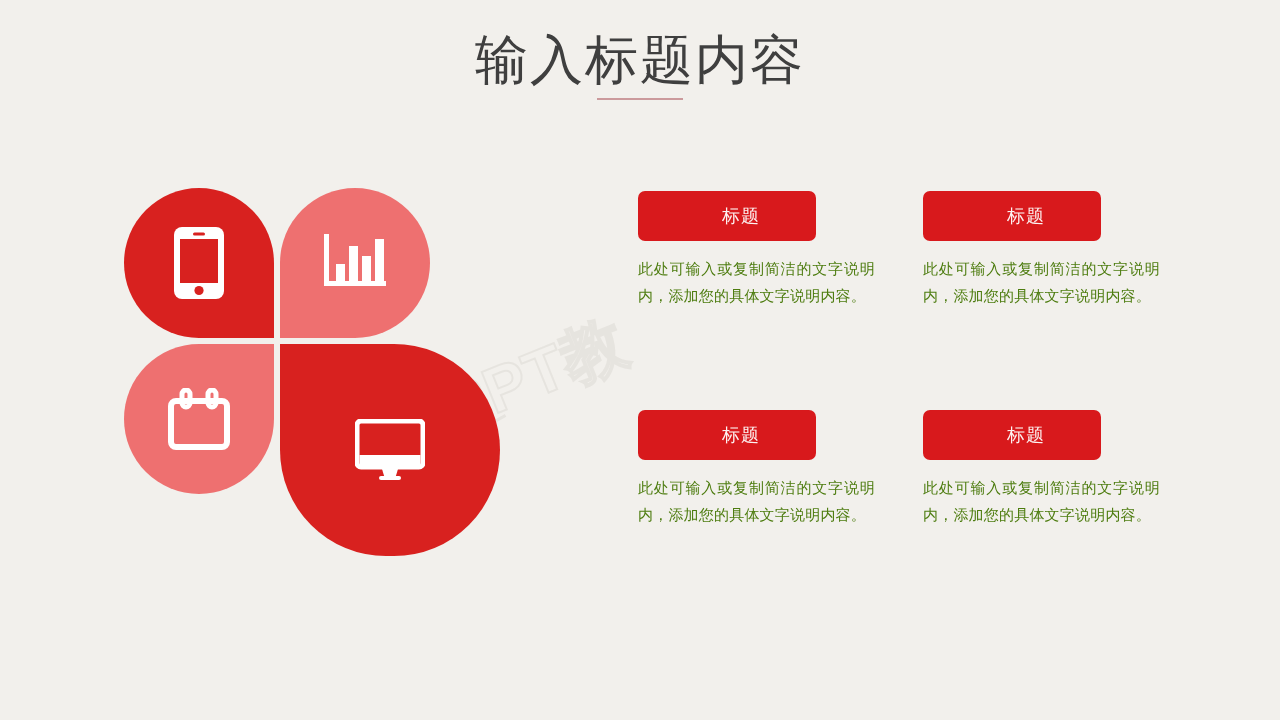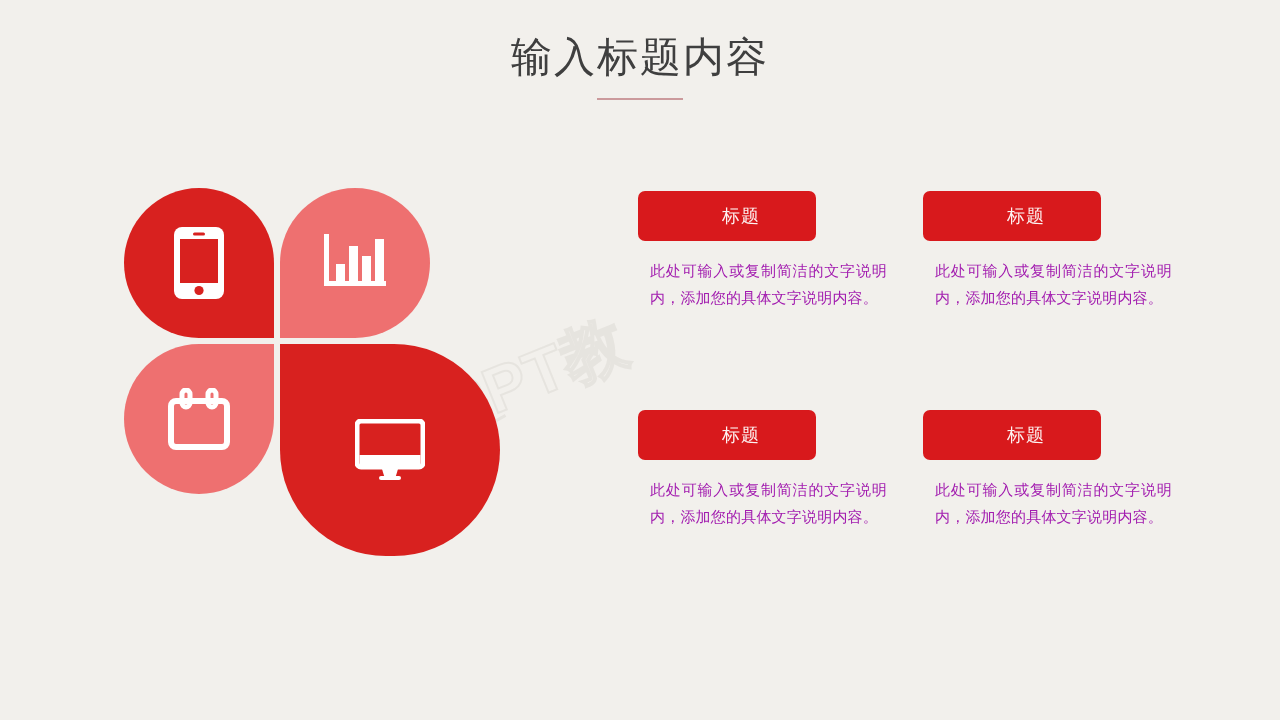--- a/index.html
+++ b/index.html
@@ -23,22 +23,22 @@
 
   
   #title-block {
     position: absolute;
     left: 0;
     top: 34px;
     width: 1280px;
     text-align: center;
   }
   #page-title {
-    font-family: Liberation Mono, monospace;
-    font-size: 41px;
+    font-family: Liberation Serif, serif;
+    font-size: 53px;
     line-height: 52px;
     letter-spacing: 2px;
     color: #3f3f3f;
     font-weight: 400;
     white-space: nowrap;
   }
   #title-underline {
     width: 86px;
     height: 2px;
     background: #cb9a9c;
@@ -151,27 +151,26 @@
   .cell-button-label {
     font-family: "DejaVu Sans", sans-serif;
     font-size: 18px;
     line-height: 20px;
     color: #fdf2f1;
     letter-spacing: 1px;
   }
   .cell-body {
     margin-top: 16px;
     width: 237px;
-    font-family: Liberation Sans, sans-serif;
+    font-family: Liberation Mono, monospace;
     font-size: 15px;
     line-height: 27px;
-    color: #a21caf;
+    color: #4d7c0f;
     text-align: justify;
     letter-spacing: 0.2px;
-    margin-left: 12px;
   }
 </style>
 </head>
 <body>
 
 <div id="slide">
 
   <div id="title-block">
     <div id="page-title">输入标题内容</div>
     <div id="title-underline"></div>

